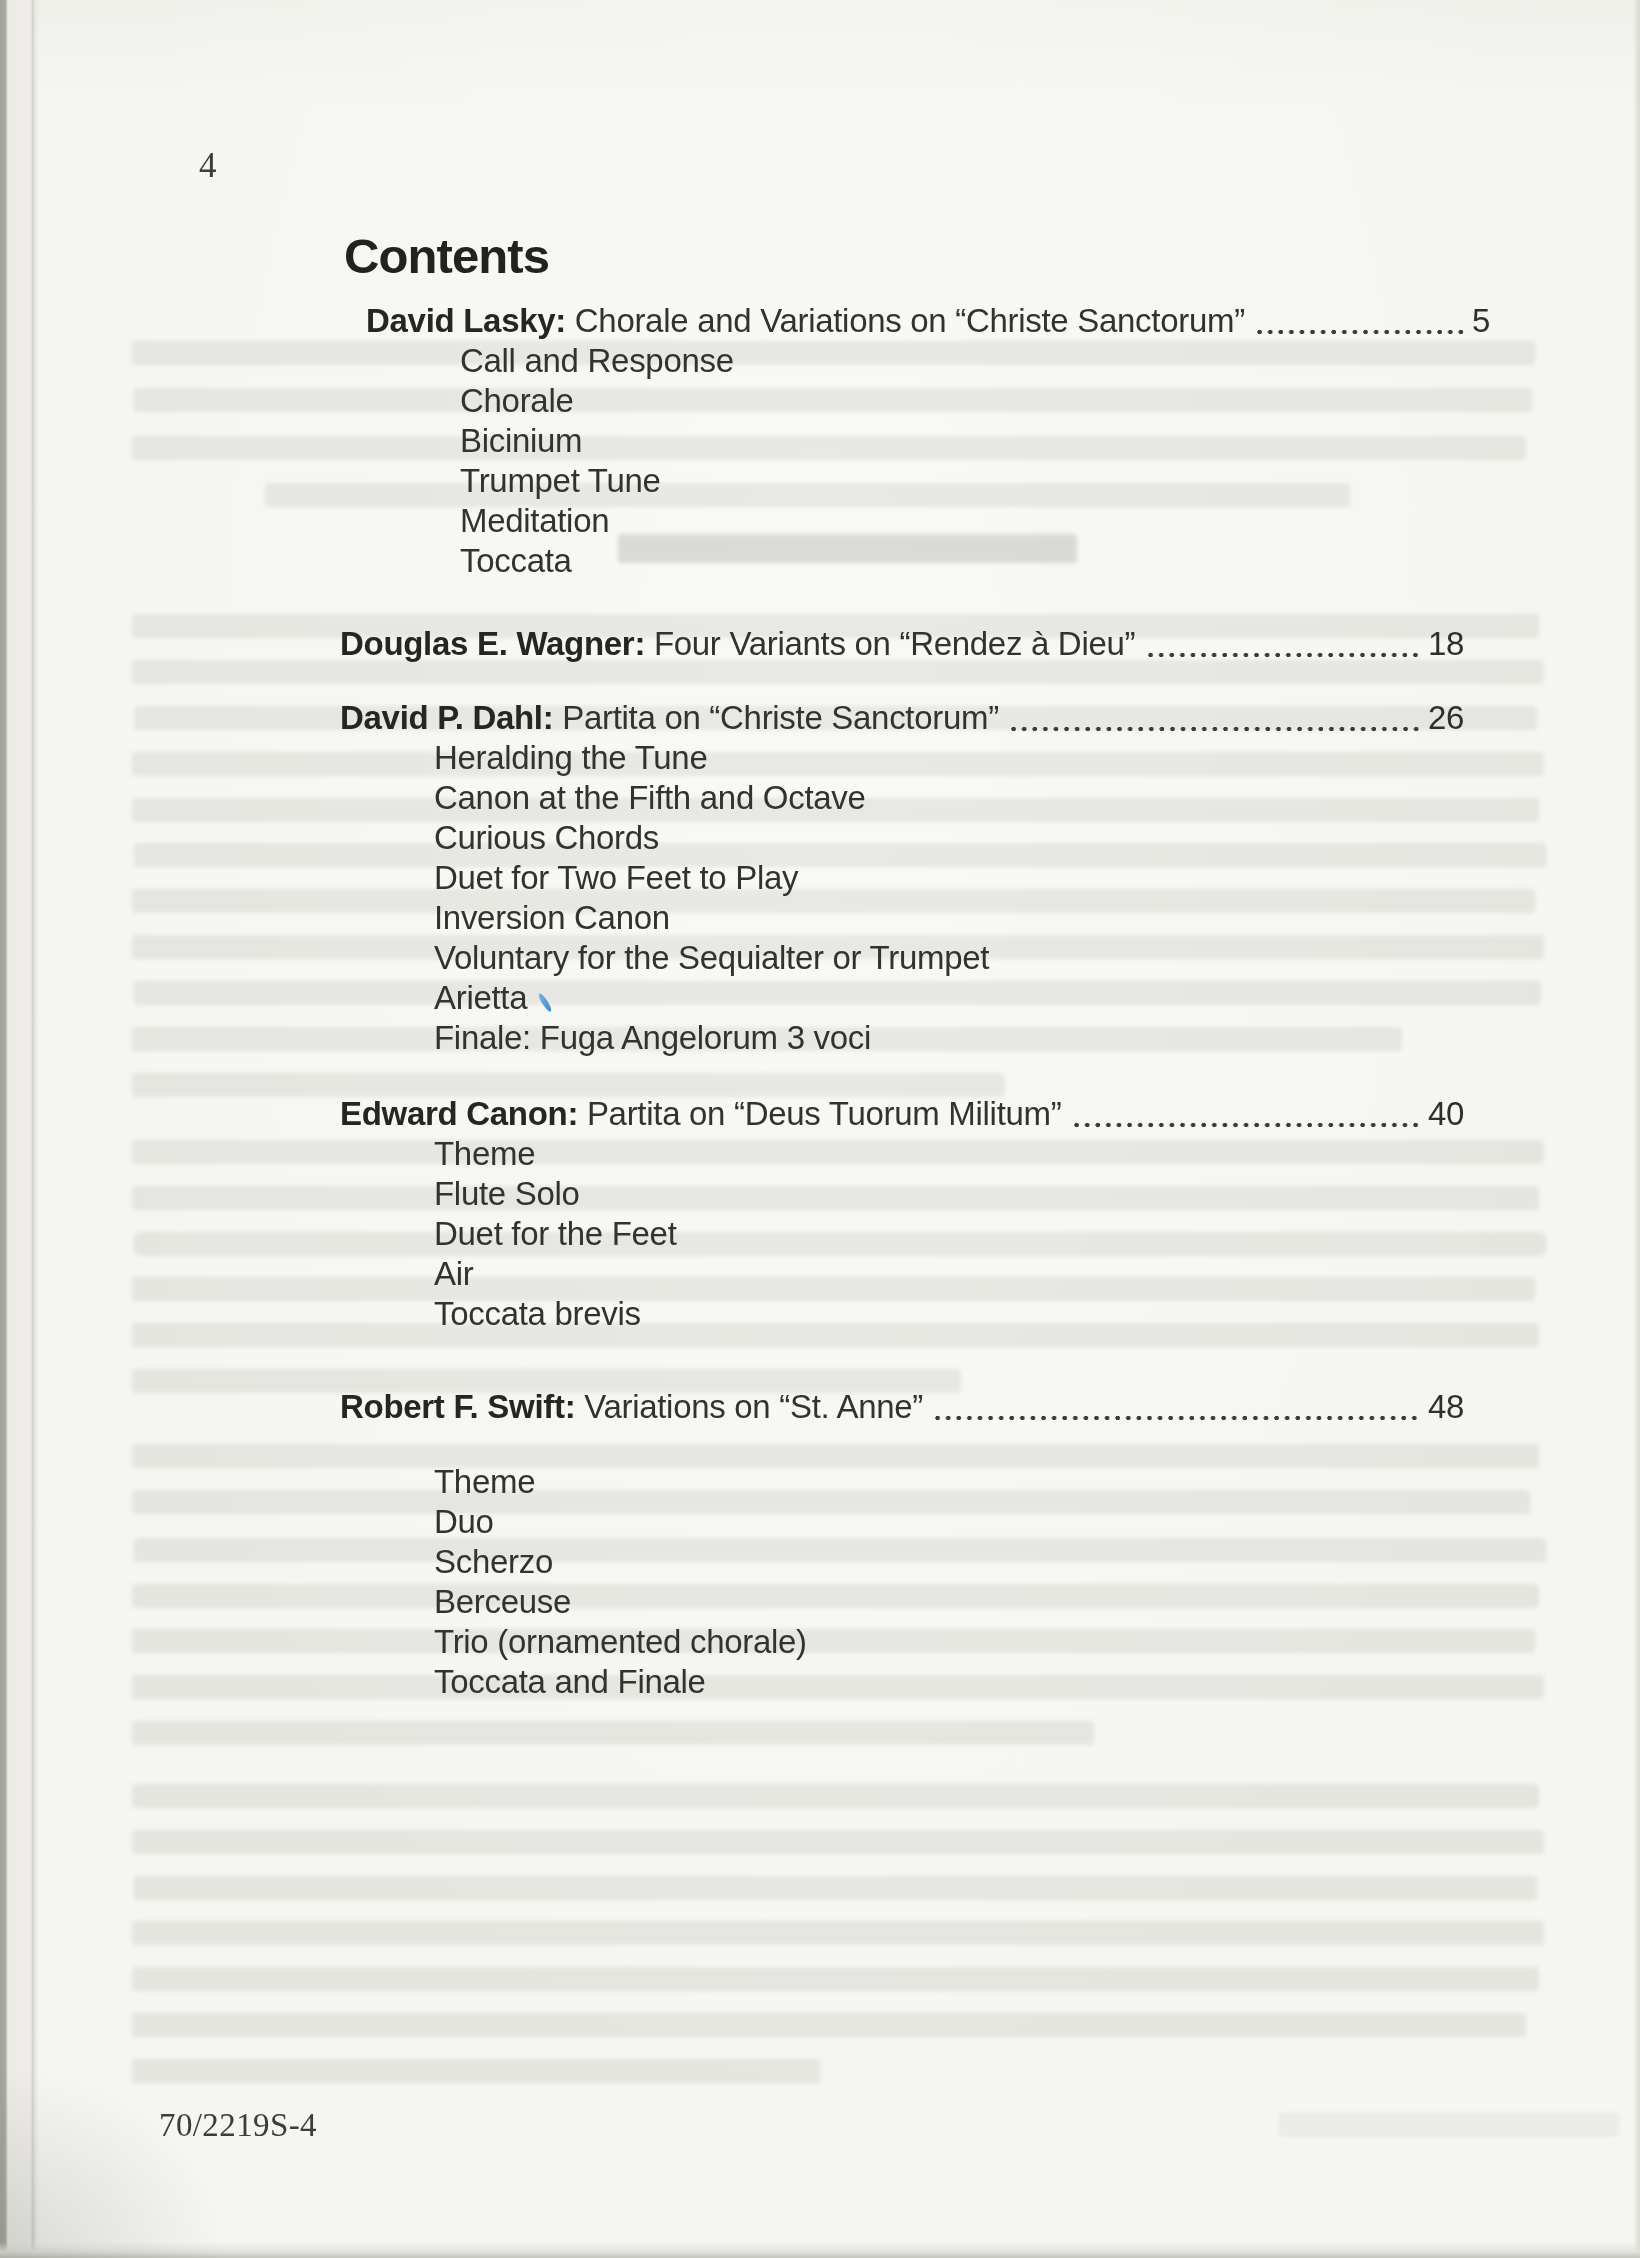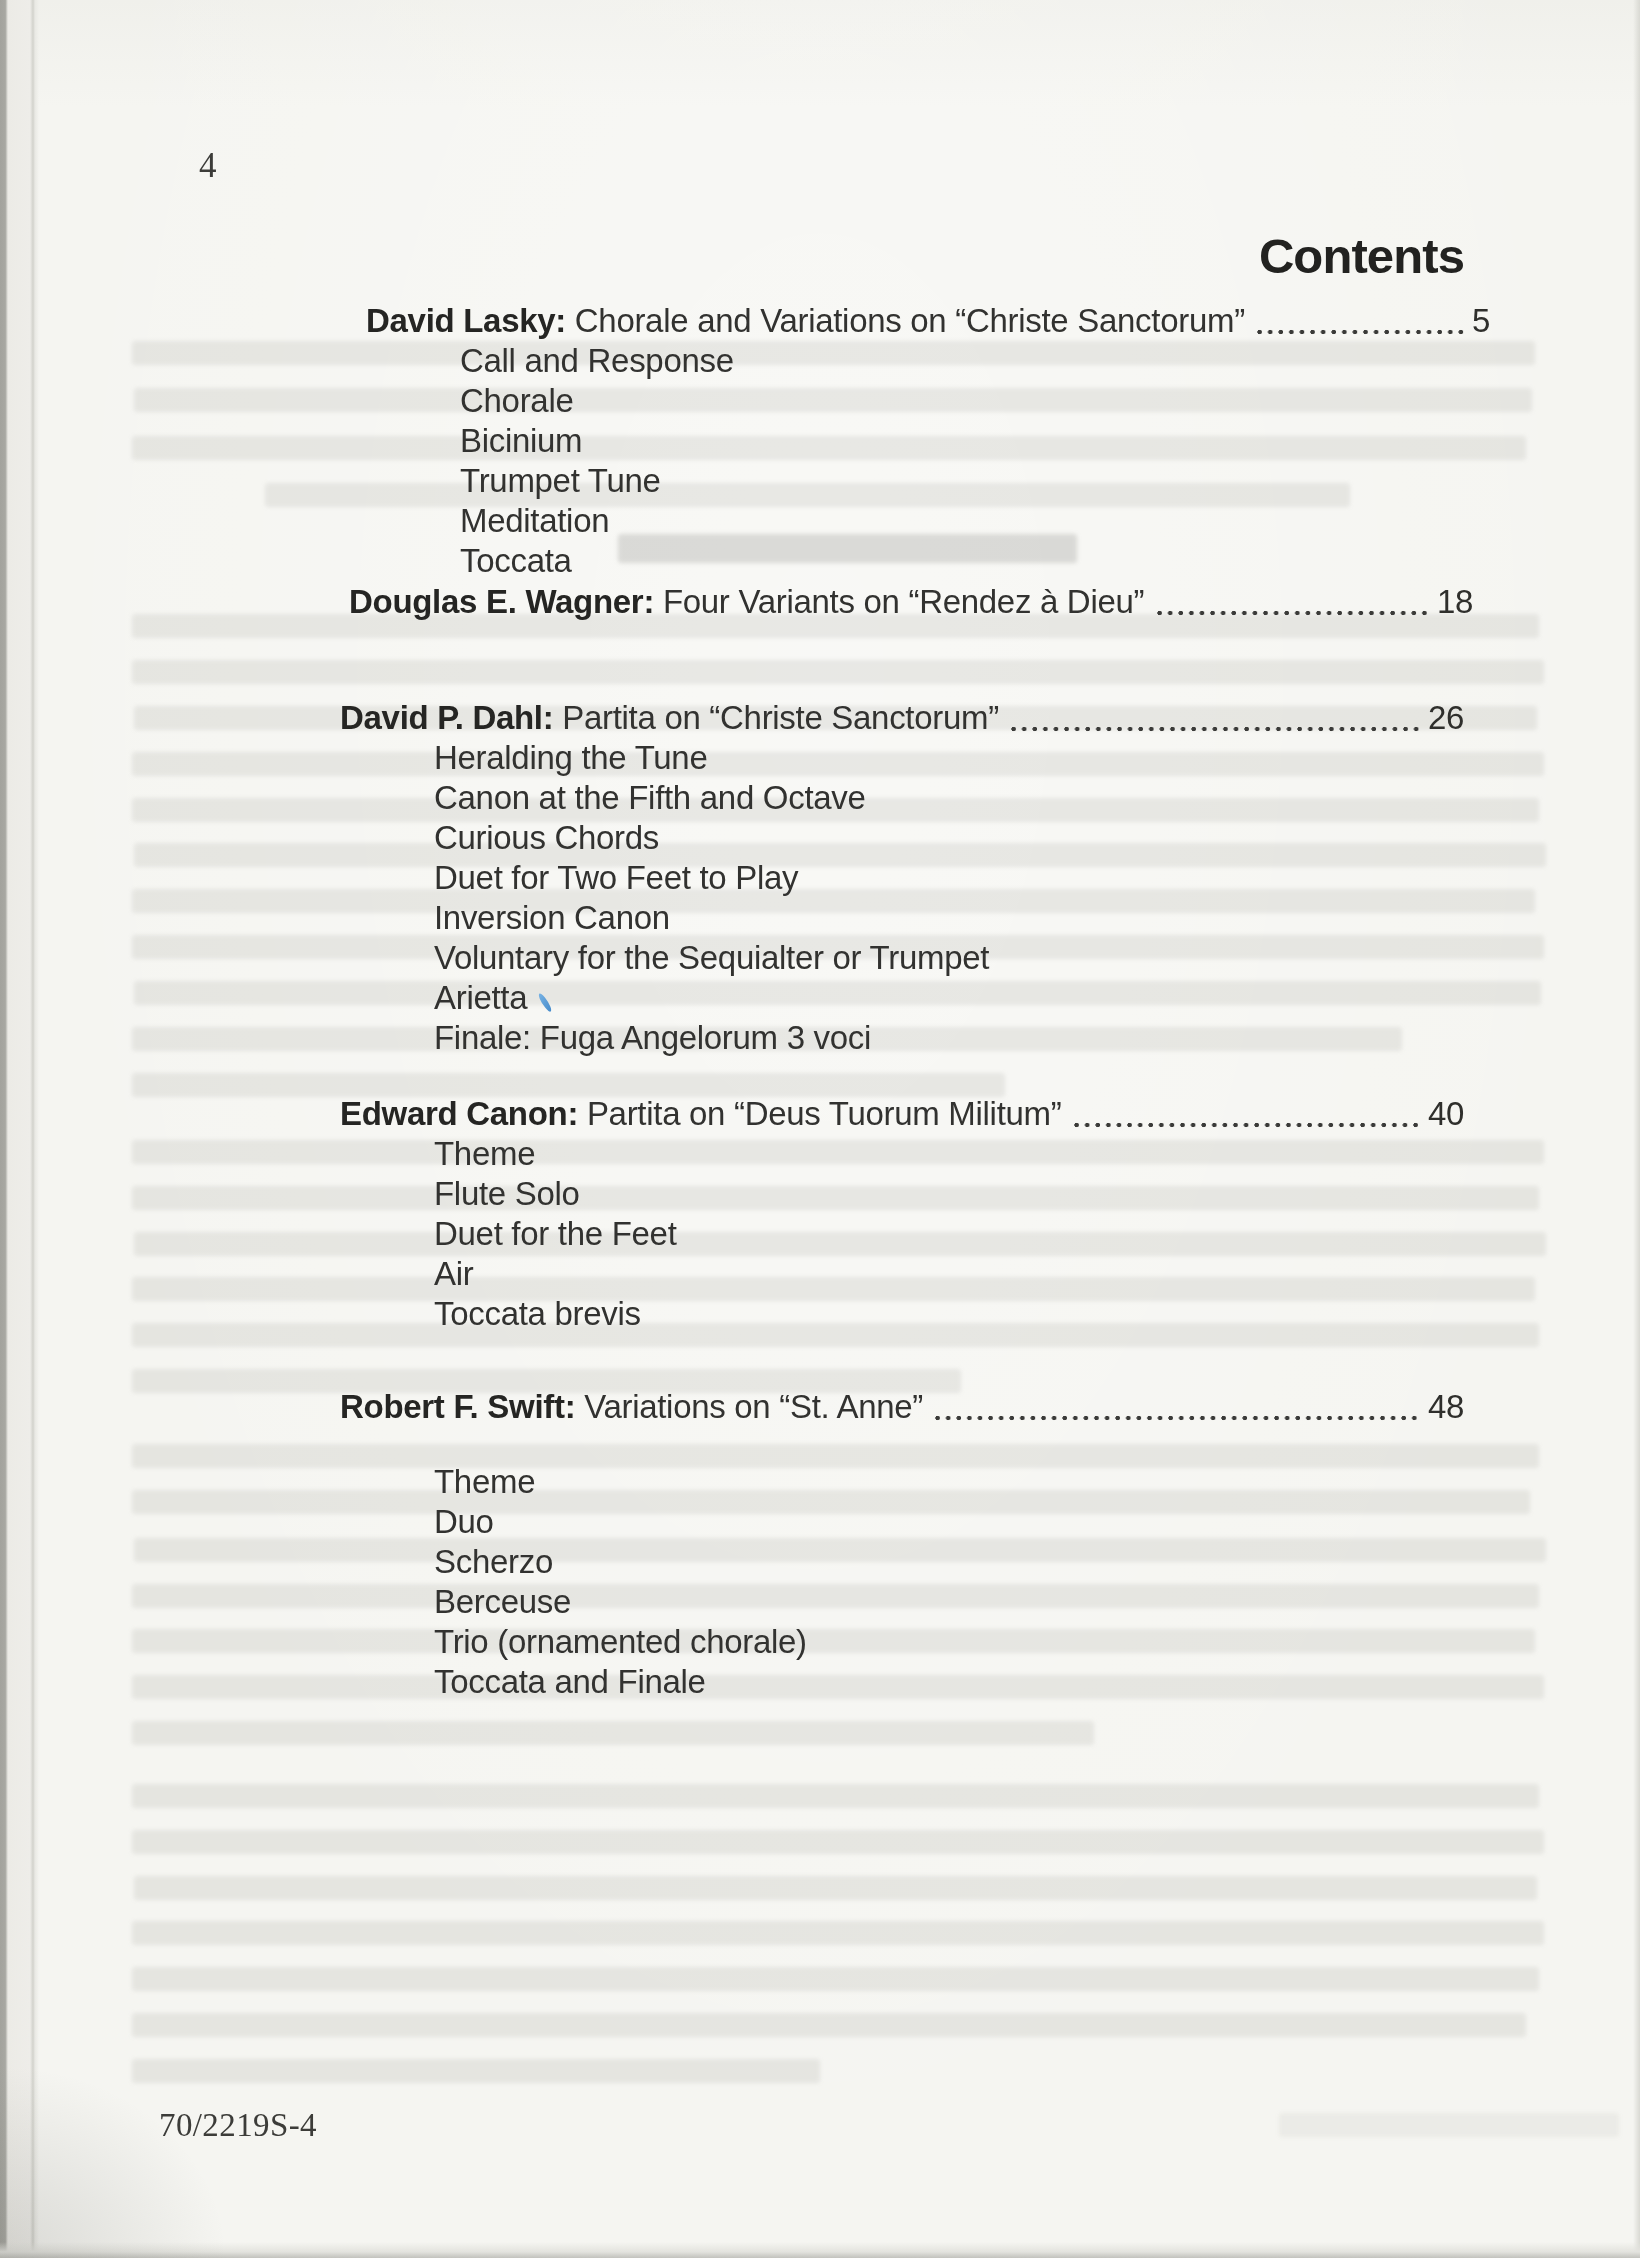--- a/index.html
+++ b/index.html
@@ -47,21 +47,21 @@
   .ghost.faint{background:rgba(126,126,118,.08);}
 
   
   .folio{
     position:absolute;left:199px;top:146px;
     font-family:"Liberation Serif","DejaVu Serif",serif;
     font-size:35px;color:#3c3c39;
   }
   .doc-title{
     position:absolute;left:344px;top:228px;width:1120px;
-    text-align:right;font-size:49px;font-weight:bold;
+    text-align:left;font-size:49px;font-weight:bold;
     letter-spacing:-0.9px;color:#222220;
   }
   .catalog{
     position:absolute;left:159px;top:2107px;
     font-family:"Liberation Serif","DejaVu Serif",serif;
     font-size:33px;color:#3c3c39;letter-spacing:0.4px;
   }
 
   
   .toc-section{position:absolute;left:340px;width:1124px;}
@@ -145,21 +145,21 @@
         </div>
         <ul class="movements">
           <li>Call and Response</li>
           <li>Chorale</li>
           <li>Bicinium</li>
           <li>Trumpet Tune</li>
           <li>Meditation</li>
           <li>Toccata</li>
         </ul>
       </div>
-      <div class="toc-section" style="top: 582px; margin-left: 9px;">
+      <div class="toc-section" style="top: 624px;">
         <div class="toc-line">
           <span class="composer">Douglas E. Wagner:</span>
           <span class="work">Four Variants on “Rendez à Dieu”</span>
           <div class="leader"></div>
           <span class="pagenum">18</span>
         </div>
       </div>
       <div class="toc-section" style="top: 698px;">
         <div class="toc-line">
           <span class="composer">David P. Dahl:</span>

